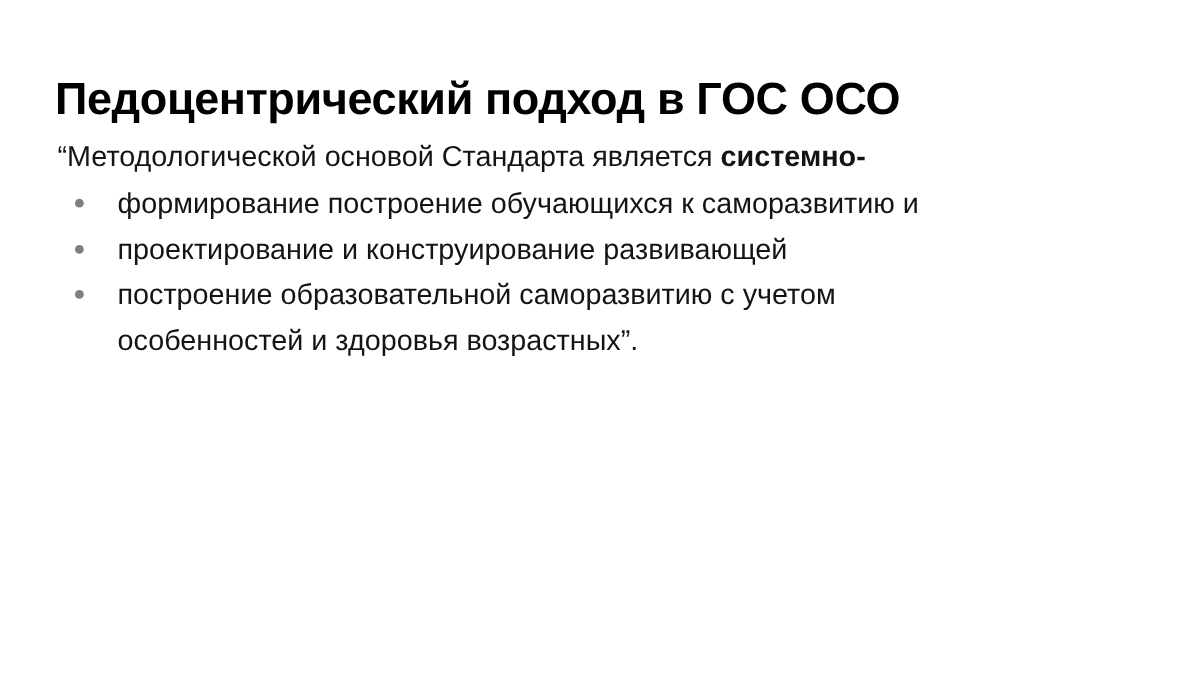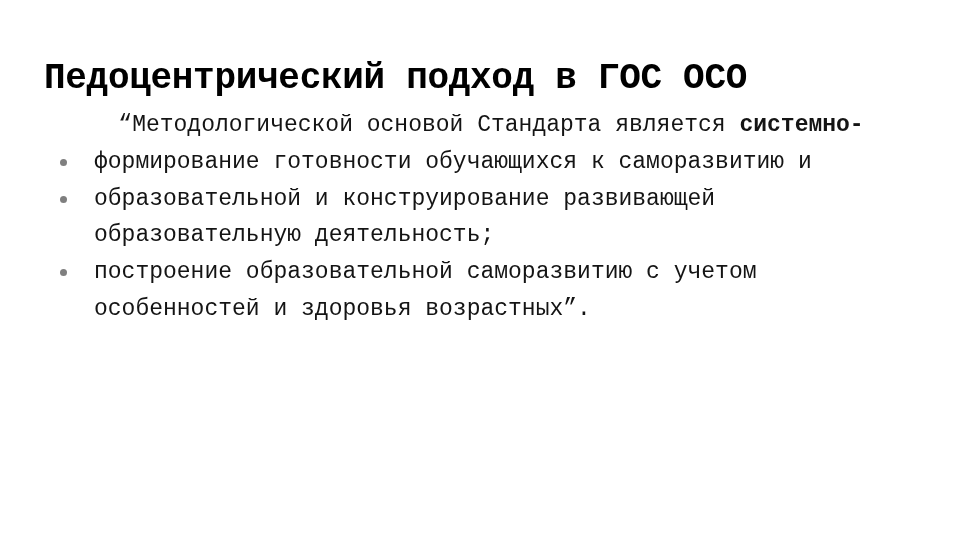--- a/index.html
+++ b/index.html
@@ -5,21 +5,21 @@
   html, body {
     margin: 0;
     padding: 0;
     background: #ffffff;
   }
   .slide {
     position: relative;
     width: 960px;
     height: 400px;
     background: var(--bg, #ffffff);
-    font-family: Liberation Mono, monospace;
+    font-family: Liberation Sans, sans-serif;
     overflow: hidden;
   }
   .slide-title {
     position: absolute;
     left: 44px;
     top: 34px;
     font-size: 36px;
     font-weight: bold;
     line-height: 1.15;
     letter-spacing: -0.3px;
@@ -34,21 +34,20 @@
     font-size: 23px;
     line-height: 36.8px;
     color: var(--body-color, #141414);
   }
   .line {
     display: block;
     white-space: nowrap;
   }
   .intro-paragraph {
     margin: 0;
-    text-align: center;
   }
   .intro-paragraph b {
     font-weight: bold;
   }
   .bullet-list {
     list-style: none;
     margin: 0;
     padding: 0;
   }
   .bullet-item {
@@ -75,27 +74,26 @@
   <div class="body-text">
 
     <p class="intro-paragraph">
       <span class="line"><span>“Методологической основой Стандарта является </span><b>системно-</b></span>
     </p>
 
     <ul class="bullet-list">
 
       <li class="bullet-item">
         <span class="bullet-dot"></span>
-        <span class="line">формирование готовности обучающихся к саморазвитию и</span>
+        <span class="line">формирование построение обучающихся к саморазвитию и</span>
       </li>
 
       <li class="bullet-item">
         <span class="bullet-dot"></span>
-        <span class="line">образовательной и конструирование развивающей</span>
-        <span class="line">образовательную деятельность;</span>
+        <span class="line">проектирование и конструирование развивающей</span>
       </li>
 
 
       <li class="bullet-item">
         <span class="bullet-dot"></span>
         <span class="line">построение образовательной саморазвитию с учетом</span>
         <span class="line">особенностей и здоровья возрастных”.</span>
       </li>
 
     </ul>

